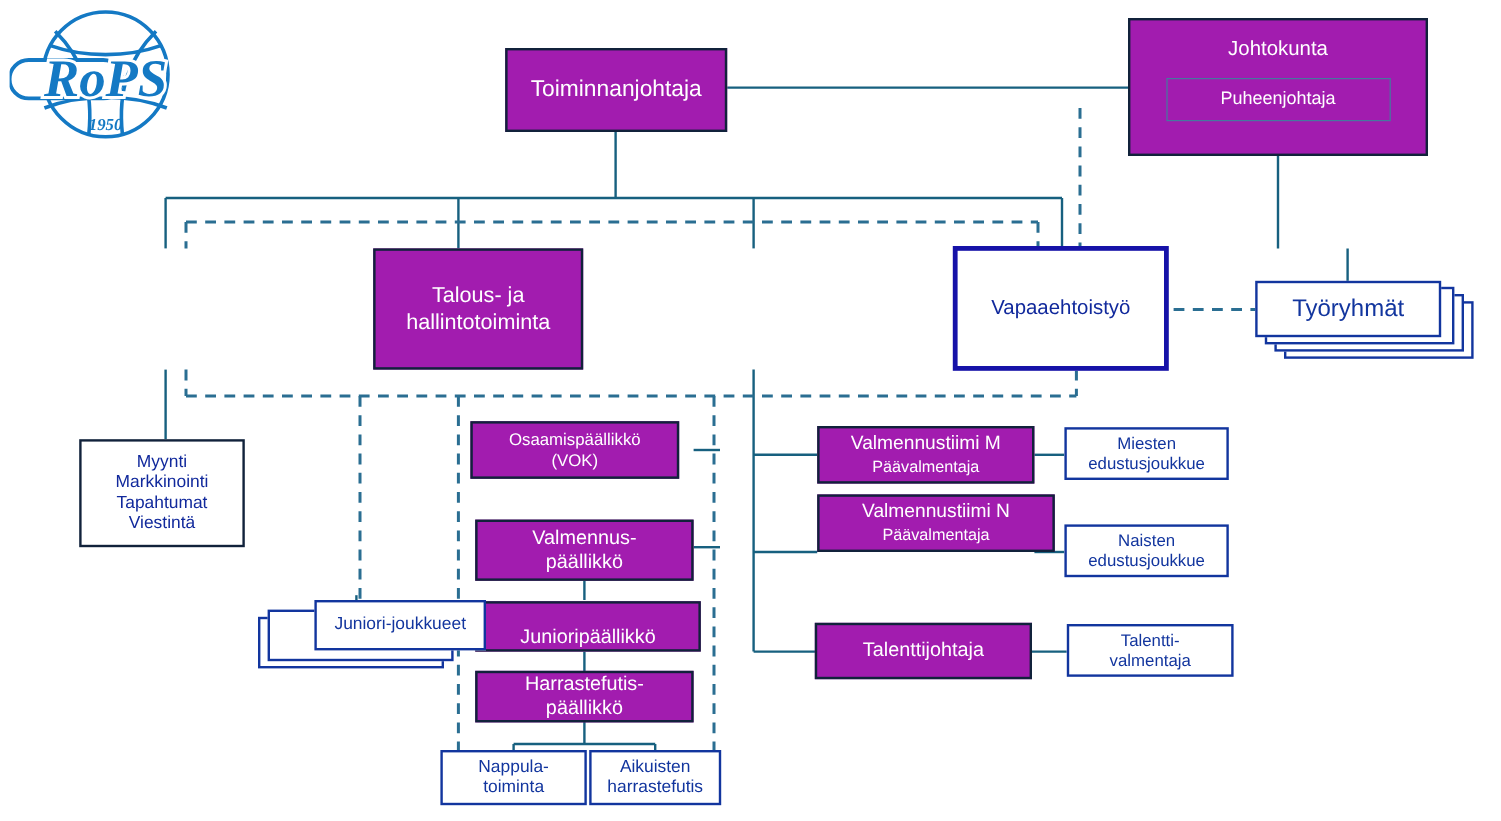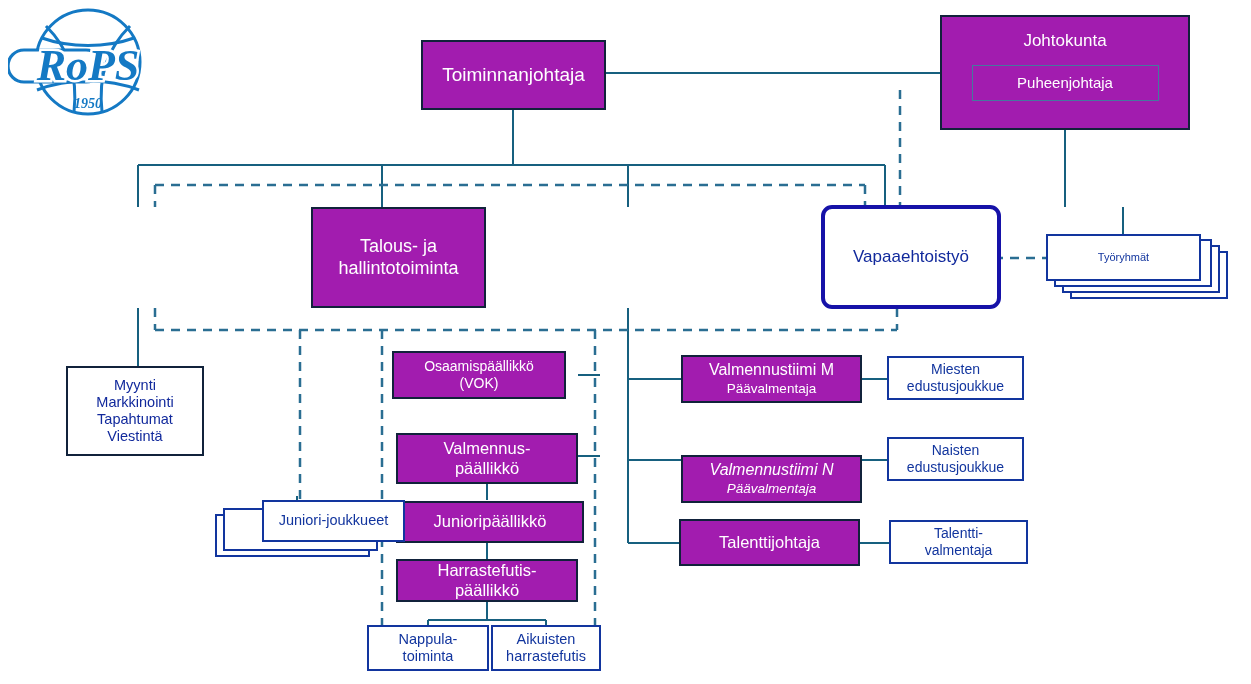--- a/index.html
+++ b/index.html
@@ -156,49 +156,49 @@
     <span style="margin-top:14px;width:185px;height:34px;border:1px solid #46789E;display:flex;align-items:center;justify-content:center;font-size:15px;">Puheenjohtaja</span>
   </div>
 
 
   <div class="node solidbox" style="left:295px;top:207px;width:175px;height:101px;font-size:18px;margin-left:16px;">
     <span class="title multiline">Talous- ja
 hallintotoiminta</span>
   </div>
 
 
-  <div class="node thickbox" style="left:821px;top:205px;width:180px;height:104px;font-size:17px;border-radius:11px;">
+  <div class="node thickbox" style="left:794px;top:205px;width:180px;height:104px;font-size:17px;">
     <span class="title multiline">Vapaaehtoistyö</span>
   </div>
 
   <div class="stack" style="left:1070px;top:251px;width:158px;height:48px;"></div>
   <div class="stack" style="left:1062px;top:245px;width:158px;height:48px;"></div>
   <div class="stack" style="left:1054px;top:239px;width:158px;height:48px;"></div>
-  <div class="node bluebox" style="left:1046px;top:234px;width:155px;height:47px;font-size:11px;text-align:center;">
+  <div class="node bluebox" style="left:1046px;top:234px;width:155px;height:47px;font-size:20px;text-align:center;">
     <span class="title">Työryhmät</span>
   </div>
 
   <div class="node whitebox" style="left:66px;top:366px;width:138px;height:90px;font-size:14.5px;">
     <span class="title multiline">Myynti
 Markkinointi
 Tapahtumat
 Viestintä</span>
   </div>
 
   <div class="node solidbox" style="left:392px;top:351px;width:174px;height:48px;font-size:14px;">
     <span class="title multiline">Osaamispäällikkö
 (VOK)</span>
   </div>
 
   <div class="node solidbox" style="left:396px;top:433px;width:182px;height:51px;font-size:16.5px;">
     <span class="title multiline">Valmennus-
 päällikkö</span>
   </div>
 
-  <div class="node solidbox" style="left:396px;top:501px;width:188px;height:42px;font-size:16.5px;">
+  <div class="node solidbox" style="left:396px;top:501px;width:188px;height:42px;font-size:16.5px;justify-content:flex-end;">
     <span class="title">Junioripäällikkö</span>
   </div>
 
   <div class="node solidbox" style="left:396px;top:559px;width:182px;height:43px;font-size:16.5px;">
     <span class="title multiline">Harrastefutis-
 päällikkö</span>
   </div>
 
   <div class="stack" style="left:215px;top:514px;width:155px;height:43px;"></div>
   <div class="stack" style="left:223px;top:508px;width:155px;height:43px;"></div>
@@ -214,21 +214,21 @@
   <div class="node bluebox" style="left:491px;top:625px;width:110px;height:46px;font-size:14.5px;">
     <span class="title multiline">Aikuisten
 harrastefutis</span>
   </div>
 
   <div class="node solidbox" style="left:681px;top:355px;width:181px;height:48px;font-size:16px;">
     <span class="title">Valmennustiimi M</span>
     <span class="subtitle" style="font-size:13.5px;margin-top:2px;">Päävalmentaja</span>
   </div>
 
-  <div class="node solidbox" style="left:681px;top:455px;width:181px;height:48px;font-size:16px;font-style:italic;">
+  <div class="node solidbox" style="left:681px;top:412px;width:198px;height:48px;font-size:16px;">
     <span class="title">Valmennustiimi N</span>
     <span class="subtitle" style="font-size:13.5px;margin-top:2px;">Päävalmentaja</span>
   </div>
 
   <div class="node solidbox" style="left:679px;top:519px;width:181px;height:47px;font-size:16.5px;">
     <span class="title">Talenttijohtaja</span>
   </div>
 
   <div class="node bluebox" style="left:887px;top:356px;width:137px;height:44px;font-size:14px;">
     <span class="title multiline">Miesten

